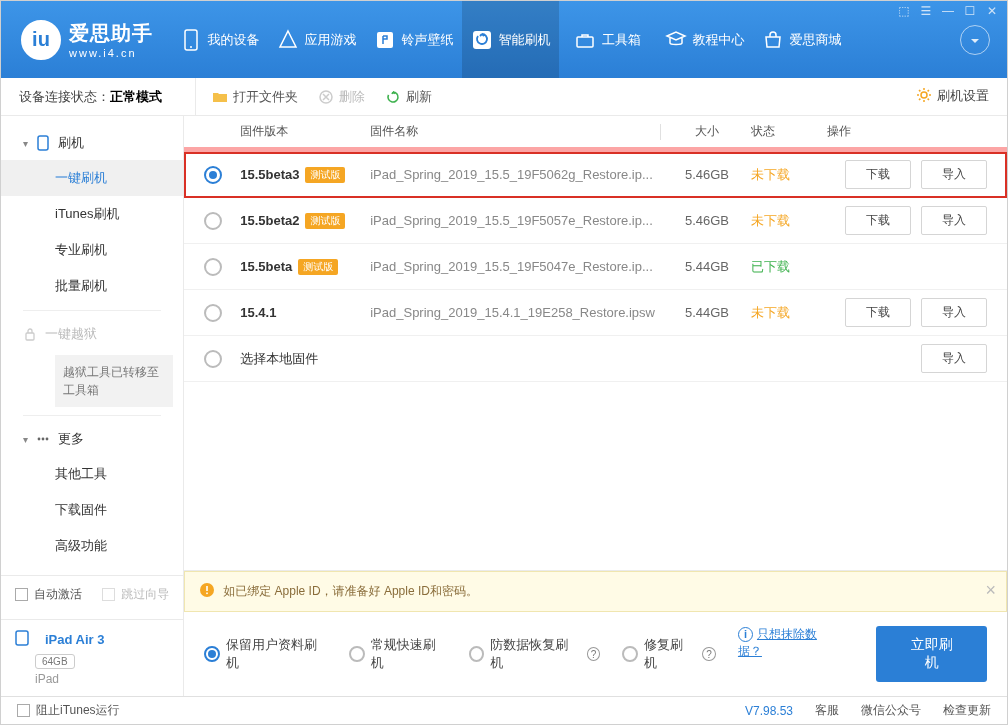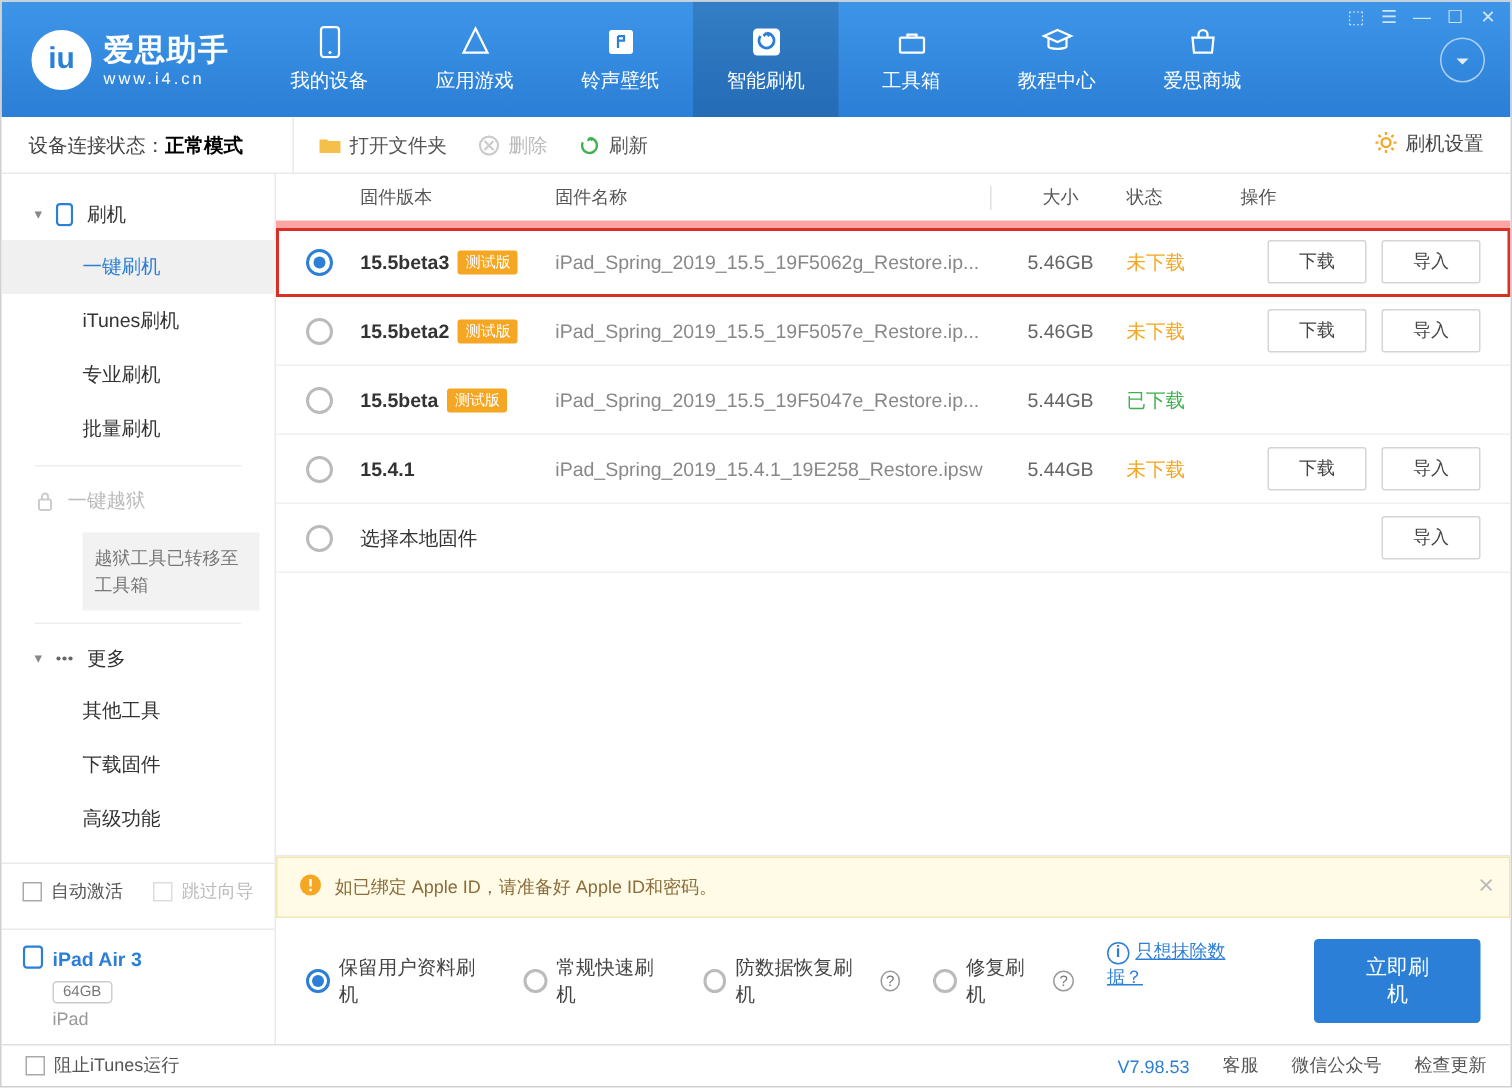--- a/index.html
+++ b/index.html
@@ -6,21 +6,21 @@
 body { background:#fff; width:1008px; height:725px; overflow:hidden; border:1px solid #d0d0d0; }
 
 
 .header { background:linear-gradient(to bottom,#3d95e8 0%,#2b7fd6 100%); height:77px; color:#fff; display:flex; align-items:stretch; }
 .logo-box { display:flex; align-items:center; padding:0 18px 0 20px; gap:8px; }
 .logo-circle { width:40px; height:40px; border-radius:50%; border:2px solid #fff; display:flex; align-items:center; justify-content:center; font-weight:bold; font-size:20px; color:#2b7fd6; background:#fff; }
 .logo-text { display:flex; flex-direction:column; }
 .logo-title { font-size:20px; font-weight:bold; letter-spacing:1px; }
 .logo-url { font-size:11px; letter-spacing:2px; }
 .nav { display:flex; flex:1; }
-.nav-item { width:97px; display:flex; flex-direction:column; align-items:center; justify-content:center; gap:6px; cursor:pointer; font-size:13px; }
+.nav-item { width:97px; display:flex; flex-direction:row; align-items:center; justify-content:center; gap:6px; cursor:pointer; font-size:13px; }
 .nav-item.active { background:rgba(0,0,0,0.15); }
 .nav-icon { width:22px; height:22px; display:flex; align-items:center; justify-content:center; }
 .nav-icon svg { fill:#fff; }
 .dl-wrap { width:64px; display:flex; align-items:center; justify-content:center; }
 .dl-circle { width:30px; height:30px; border:1.5px solid rgba(255,255,255,0.6); border-radius:50%; display:flex; align-items:center; justify-content:center; }
 .dl-circle svg { fill:rgba(255,255,255,0.85); }
 .titlebar { position:absolute; top:3px; right:6px; display:flex; gap:2px; }
 .titlebar button { width:20px; height:16px; background:none; border:none; color:#cfe3f7; font-size:12px; cursor:pointer; display:flex; align-items:center; justify-content:center; }
 
 
@@ -46,21 +46,21 @@
 .side-head .ic { width:14px; height:14px; display:flex; align-items:center; justify-content:center; }
 .side-item { padding:9px 0 9px 54px; cursor:pointer; color:#333; }
 .side-item.active { background:#f0f0f0; color:#2b7fd6; }
 .side-notice { margin:4px 10px 8px 54px; background:#f2f2f2; color:#777; font-size:12px; padding:8px 8px; line-height:1.5; }
 .side-hr { height:1px; background:#eee; margin:6px 22px; }
 .side-bottom { border-top:1px solid #eaeaea; padding:10px 14px 8px 14px; }
 .chk-line { display:flex; align-items:center; gap:6px; color:#555; font-size:12px; margin-bottom:8px; }
 .chk { width:13px; height:13px; border:1px solid #aaa; background:#fff; }
 .chk2 { display:flex; align-items:center; gap:6px; color:#bbb; font-size:12px; }
 .device-block { border-top:1px solid #eaeaea; padding:10px 14px; }
-.device-name { color:#2b7fd6; font-size:13px; font-weight:600; display:flex; align-items:center; gap:6px; }
+.device-name { color:#2b7fd6; font-size:13px; font-weight:600; display:flex; align-items:center; gap:16px; }
 .device-name .ic svg { fill:#2b7fd6; }
 .badge { border:1px solid #ccc; border-radius:3px; color:#777; font-size:10px; padding:1px 6px; margin:5px 0 3px 20px; display:inline-block; }
 .device-model { color:#999; font-size:12px; margin-left:20px; }
 
 
 .main { flex:1; display:flex; flex-direction:column; }
 .col-head { display:flex; align-items:center; height:36px; border-bottom:5px solid #fca5a5; padding:0 20px 0 56px; font-size:12px; color:#555; }
 .col-version { width:130px; }
 .col-name { flex:1; }
 .col-size { width:80px; text-align:center; }

